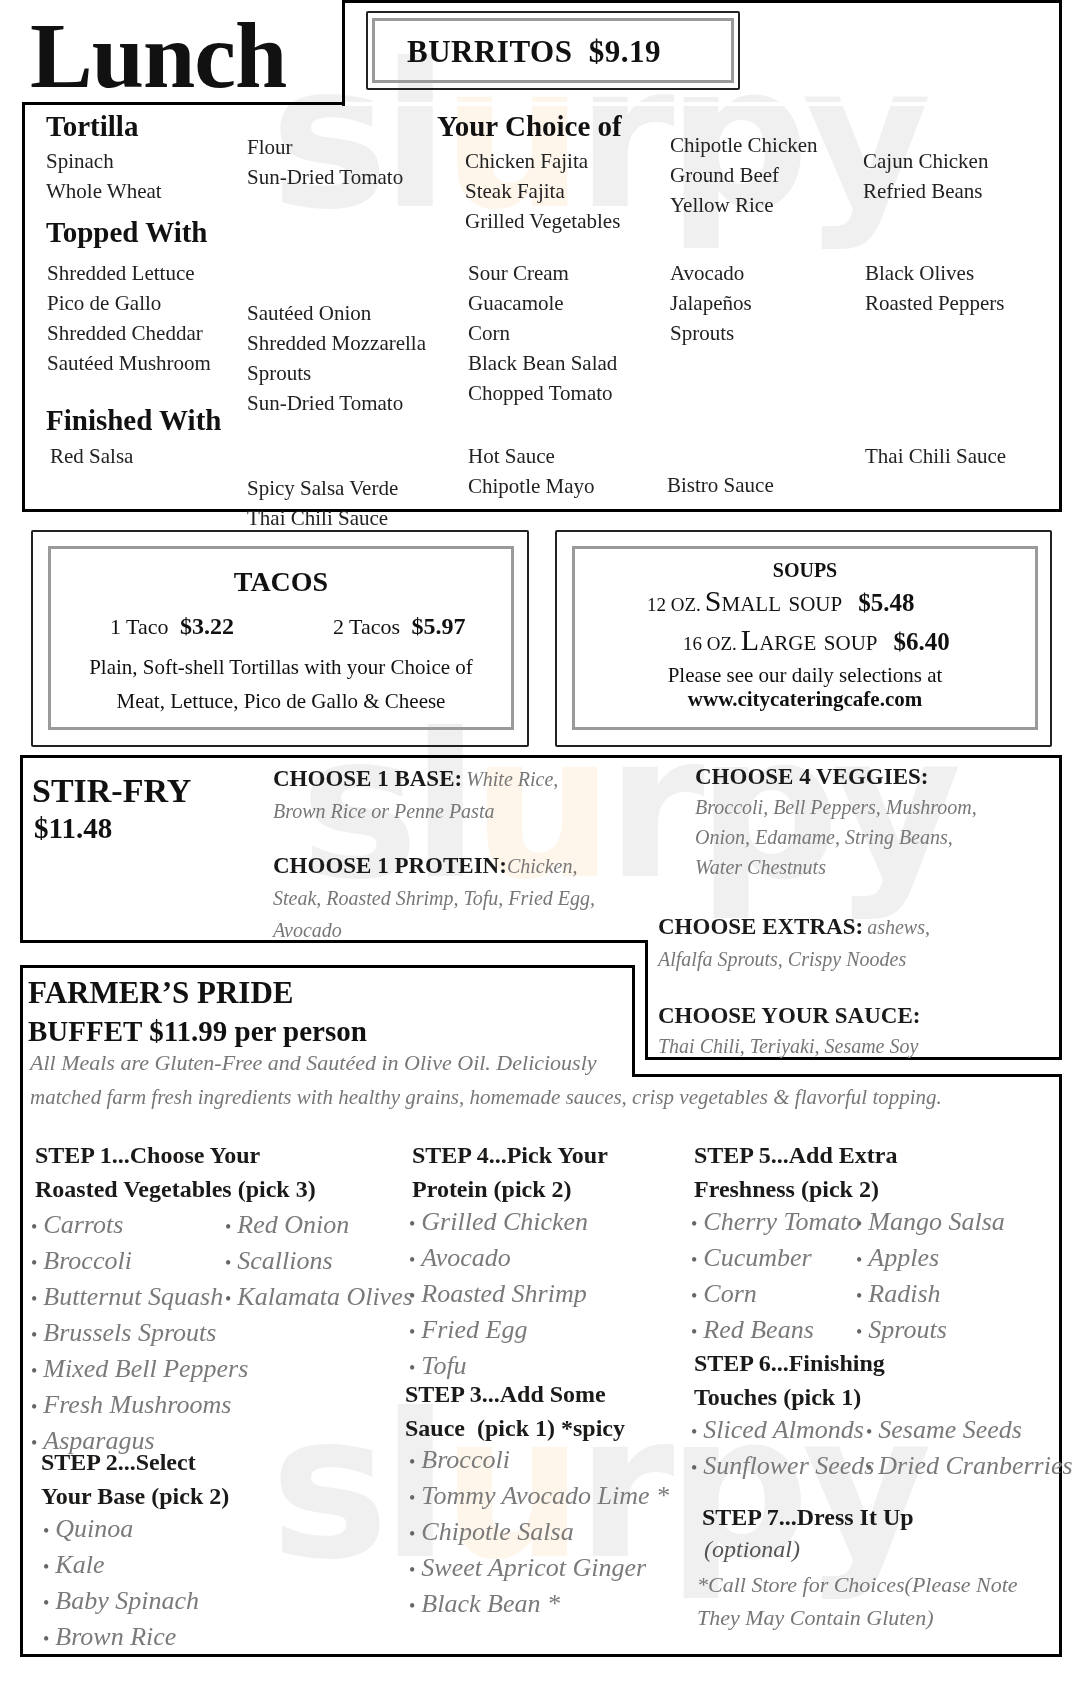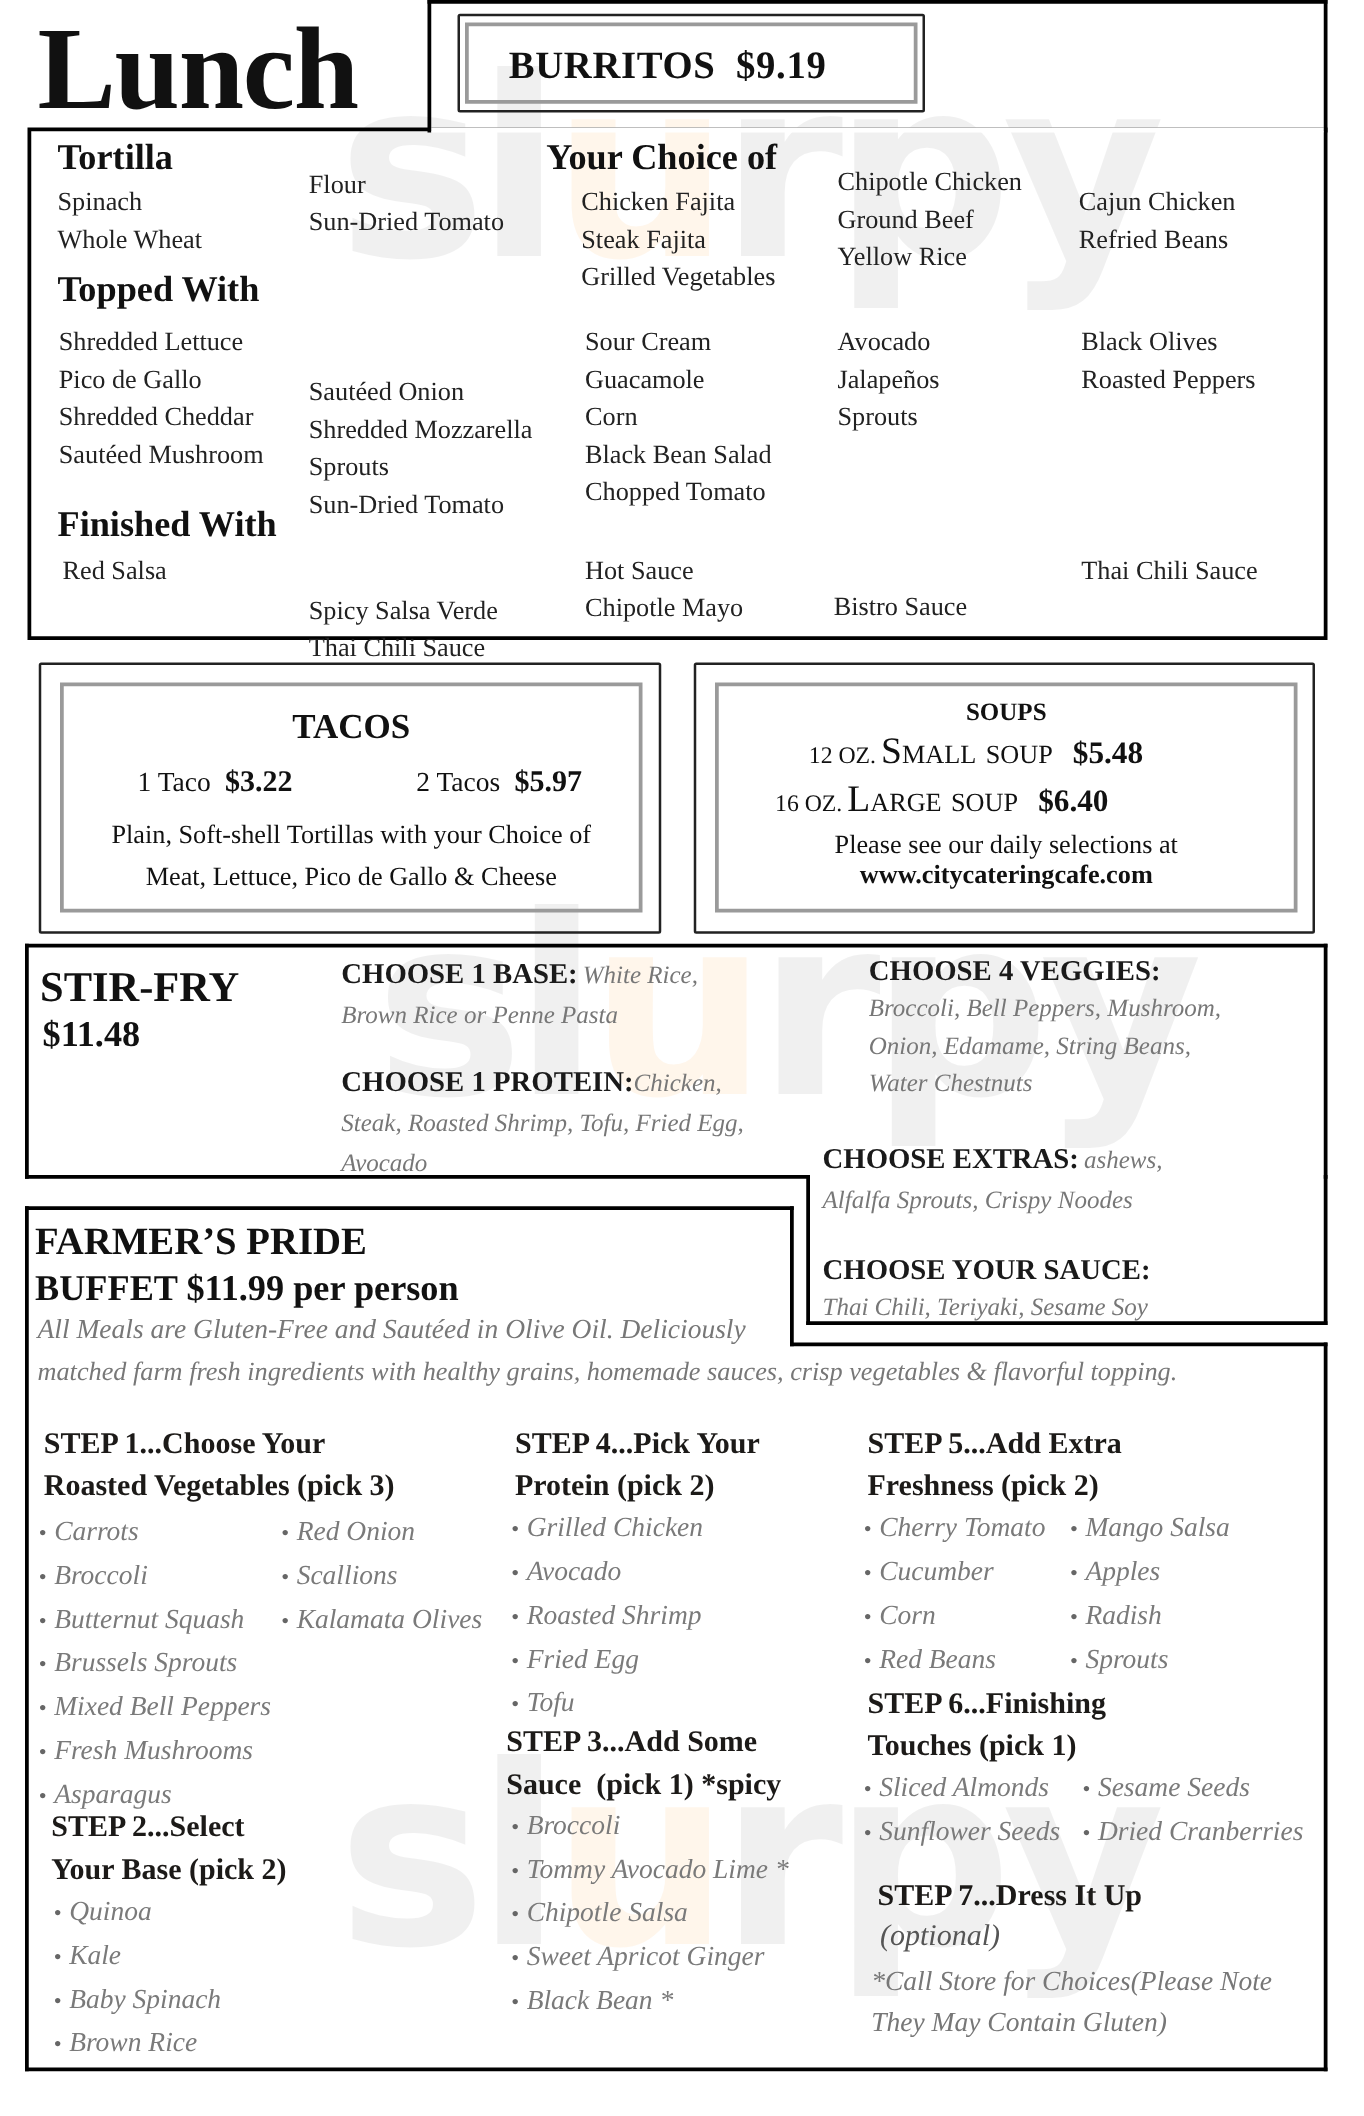--- a/index.html
+++ b/index.html
@@ -10,21 +10,21 @@
   .thin { position: absolute; border: 2px solid #222; box-sizing: border-box; border-radius: 2px; }
   .gray { position: absolute; border: 3px solid #9a9a9a; box-sizing: border-box; }
   .title-lunch { left: 30px; top: 0px; font-size: 94px; font-weight: bold; letter-spacing: -1px; line-height: 110px; }
   .hdr { font-weight: bold; font-size: 29px; line-height: 32px; }
   .item { font-size: 21px; line-height: 30px; color: #222; white-space: nowrap; }
   .col { position: absolute; }
   .center { text-align: center; }
   .ital { font-style: italic; color: #777; }
   .caps { font-weight: bold; font-size: 23px; color: #1a1a1a; }
   .step { font-weight: bold; font-size: 24px; line-height: 34px; color: #1c1a18; }
-  .bul { font-size: 22px; line-height: 33px; font-style: italic; color: #7a7a7a; white-space: nowrap; }
+  .bul { font-size: 26px; line-height: 33px; font-style: italic; color: #7a7a7a; white-space: nowrap; }
   .bul::before { content: "\2022"; color: #666; font-style: normal; margin-right: 6px; font-size: 18px; }
   .wm { position: absolute; font-family: "DejaVu Sans", sans-serif; font-weight: bold; font-size: 200px;
         color: rgba(0,0,0,0.06); pointer-events: none; letter-spacing: -8px; }
 </style>
 </head>
 <body>
 
 <div class="wm" style="left:270px;top:20px;">sl<span style="color:rgba(255,140,0,0.08)">u</span>rpy</div>
 <div class="wm" style="left:300px;top:690px;">sl<span style="color:rgba(255,140,0,0.08)">u</span>rpy</div>
 <div class="wm" style="left:270px;top:1370px;">sl<span style="color:rgba(255,140,0,0.08)">u</span>rpy</div>
@@ -135,21 +135,21 @@
 <div class="thin" style="left:555px;top:530px;width:497px;height:217px;"></div>
 <div class="gray" style="left:572px;top:546px;width:466px;height:184px;"></div>
 <div class="abs center" style="left:572px;top:554px;width:466px;">
   <div class="hdr" style="font-size:20px;">SOUPS</div>
 </div>
 <div class="abs" style="left:647px;top:584px;white-space:nowrap;">
   <span style="font-size:19px;">12 OZ.</span>
   <span style="font-variant:small-caps;font-size:30px;">Small soup</span>
   <b style="font-size:25px;margin-left:12px;">$5.48</b>
 </div>
-<div class="abs" style="left:620px;top:623px;white-space:nowrap;">
+<div class="abs" style="left:683px;top:623px;white-space:nowrap;">
   <span style="font-size:19px;">16 OZ.</span>
   <span style="font-variant:small-caps;font-size:30px;">Large soup</span>
   <b style="font-size:25px;margin-left:12px;">$6.40</b>
 </div>
 <div class="abs center" style="left:572px;top:663px;width:466px;font-size:21px;line-height:24px;">
   <div>Please see our daily selections at</div>
   <div style="font-weight:bold;font-size:21px;">www.citycateringcafe.com</div>
 </div>
 
 <div class="box" style="left:20px;top:755px;width:1042px;height:188px;border-bottom:none;"></div>

